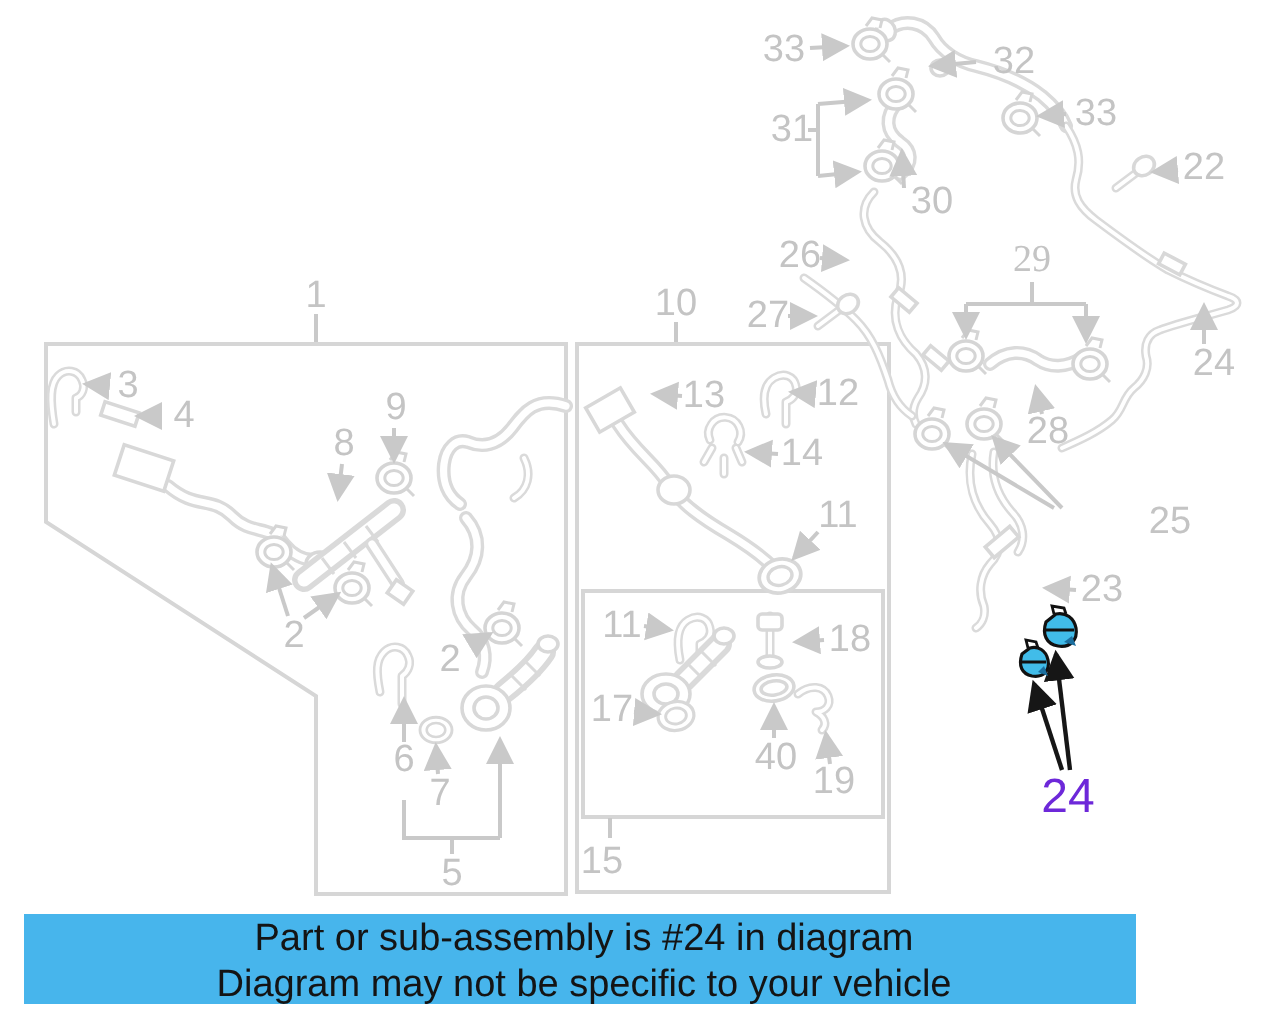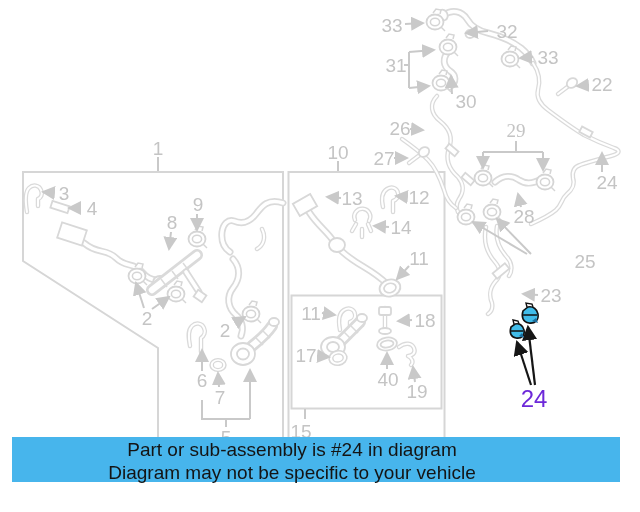--- a/index.html
+++ b/index.html
@@ -16,21 +16,21 @@
   .tube-fat-in{stroke:#ffffff;stroke-width:6.5;fill:none;stroke-linecap:round;stroke-linejoin:round}
   .fitting{stroke:#d8d8d8;stroke-width:1.8;fill:#fff}
   .rib{stroke:#dadada;stroke-width:1.5;fill:none}
   .garrow{stroke:#c9c9c9;stroke-width:2;fill:none}
   .karrow{stroke:#161616;stroke-width:2.2;fill:none}
   
   .lbl{position:absolute;transform:translate(-50%,-50%);white-space:nowrap;line-height:1;}
   .lbl.gray{color:#c4c4c4;font-size:19px;}
   .lbl.black{color:#6d28d9;font-size:24px;}
   
-  #banner{position:absolute;left:12px;top:437px;width:608px;height:45px;background:#47b5ec;}
+  #banner{position:absolute;left:12px;top:457px;width:556px;height:45px;background:#47b5ec;}
   #banner .txt{width:560px;margin:0;text-align:center;color:#141414;font-size:19px;line-height:21px;padding-top:2px;}
 </style>
 </head>
 <body>
 
 <div id="stage">
 
   <svg width="640" height="512" viewBox="0 0 640 512">
     <defs>
       <marker id="ag" markerWidth="8" markerHeight="8" refX="6" refY="3.5" orient="auto">

